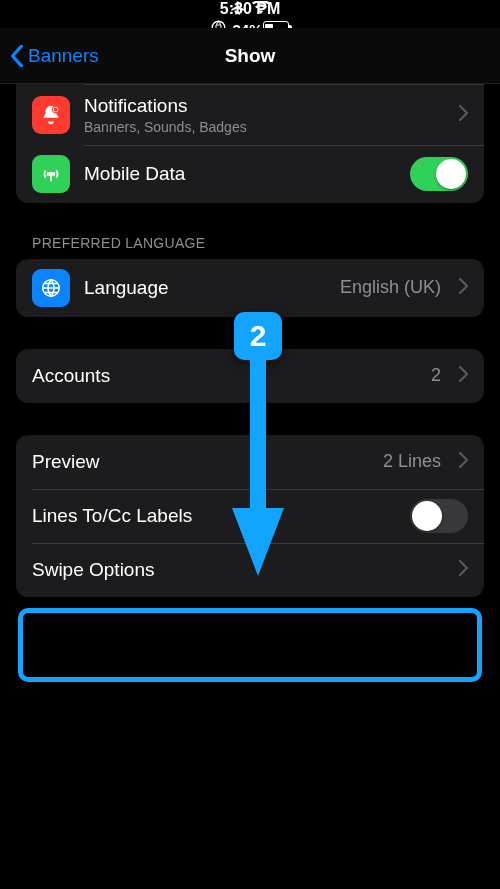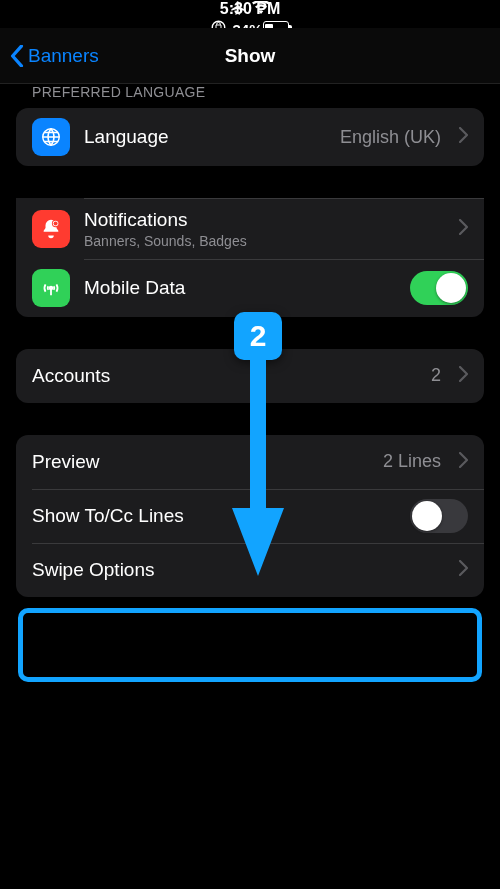--- a/index.html
+++ b/index.html
@@ -87,41 +87,20 @@
     <svg width="14" height="22" viewBox="0 0 12 20">
         <path d="M10 1L2 10l8 9" fill="none" stroke="#0a84ff" stroke-width="3" stroke-linecap="round" stroke-linejoin="round"></path>
       </svg>
     <span>Banners</span>
   </div>
   <div class="nav-title">Show</div>
 </div>
 
 <div class="scroll">
 
-  <div class="group">
-    <div class="group-header">PREFERRED LANGUAGE</div>
-    <div class="group-body">
-      <div class="row indented">
-        <div class="app-icon" style="background:#0a84ff;">
-          <svg width="22" height="22" viewBox="0 0 24 24" fill="none" stroke="#fff" stroke-width="1.6">
-              <circle cx="12" cy="12" r="9"></circle>
-              <path d="M3 12h18M12 3a14 14 0 0 1 0 18M12 3a14 14 0 0 0 0 18M4 7h16M4 17h16"></path>
-            </svg>
-        </div>
-        <div class="title-block">
-            <span class="row-title">Language</span>
-          </div>
-        <span class="row-value">English (UK)</span>
-        <span class="chev"><svg width="9" height="16" viewBox="0 0 9 16">
-              <path d="M1 1l7 7-7 7" fill="none" stroke="#5a5a5e" stroke-width="2.2" stroke-linecap="round"></path>
-            </svg></span>
-      </div>
-    </div>
-  </div>
-
   <div class="group first-group" style="margin-top:0;">
     <div class="group-body" style="border-top-left-radius:0;border-top-right-radius:0;">
       <div style="height:0.5px;background:#3a3a3c;margin-left:68px;"></div>
       <div class="row indented">
         <div class="app-icon" style="background:#ff3b30;">
           <svg width="22" height="22" viewBox="0 0 24 24" fill="#fff">
               <path d="M12 2a6 6 0 0 0-6 6v3l-2 3v1h16v-1l-2-3V8a6 6 0 0 0-6-6zm0 20a3 3 0 0 0 3-3H9a3 3 0 0 0 3 3z"></path>
               <circle cx="17" cy="6" r="4" fill="#ff3b30" stroke="#fff" stroke-width="0"></circle>
               <circle cx="17" cy="6" r="3" fill="#fff"></circle>
               <circle cx="17" cy="6" r="2.2" fill="#ff3b30"></circle>
@@ -146,47 +125,68 @@
           <span class="row-title">Mobile Data</span>
         </div>
         <div class="toggle on">
             <div class="knob"></div>
           </div>
       </div>
     </div>
   </div>
 
   <div class="group">
+    <div class="group-header">PREFERRED LANGUAGE</div>
     <div class="group-body">
-      <div class="row">
-        <div class="title-block">
-            <span class="row-title">Accounts</span>
-          </div>
-        <span class="row-value">2</span>
+      <div class="row indented">
+        <div class="app-icon" style="background:#0a84ff;">
+          <svg width="22" height="22" viewBox="0 0 24 24" fill="none" stroke="#fff" stroke-width="1.6">
+              <circle cx="12" cy="12" r="9"></circle>
+              <path d="M3 12h18M12 3a14 14 0 0 1 0 18M12 3a14 14 0 0 0 0 18M4 7h16M4 17h16"></path>
+            </svg>
+        </div>
+        <div class="title-block">
+            <span class="row-title">Language</span>
+          </div>
+        <span class="row-value">English (UK)</span>
         <span class="chev"><svg width="9" height="16" viewBox="0 0 9 16">
               <path d="M1 1l7 7-7 7" fill="none" stroke="#5a5a5e" stroke-width="2.2" stroke-linecap="round"></path>
             </svg></span>
       </div>
     </div>
   </div>
 
   <div class="group">
     <div class="group-body">
       <div class="row">
         <div class="title-block">
+            <span class="row-title">Accounts</span>
+          </div>
+        <span class="row-value">2</span>
+        <span class="chev"><svg width="9" height="16" viewBox="0 0 9 16">
+              <path d="M1 1l7 7-7 7" fill="none" stroke="#5a5a5e" stroke-width="2.2" stroke-linecap="round"></path>
+            </svg></span>
+      </div>
+    </div>
+  </div>
+
+  <div class="group">
+    <div class="group-body">
+      <div class="row">
+        <div class="title-block">
             <span class="row-title">Preview</span>
           </div>
         <span class="row-value">2 Lines</span>
         <span class="chev"><svg width="9" height="16" viewBox="0 0 9 16">
               <path d="M1 1l7 7-7 7" fill="none" stroke="#5a5a5e" stroke-width="2.2" stroke-linecap="round"></path>
             </svg></span>
       </div>
       <div class="row">
         <div class="title-block">
-            <span class="row-title">Show To/Cc Lines</span>
+            <span class="row-title">Lines To/Cc Labels</span>
           </div>
         <div class="toggle off">
             <div class="knob"></div>
           </div>
       </div>
       <div class="row">
         <div class="title-block">
             <span class="row-title">Swipe Options</span>
           </div>
         <span class="chev"><svg width="9" height="16" viewBox="0 0 9 16">

